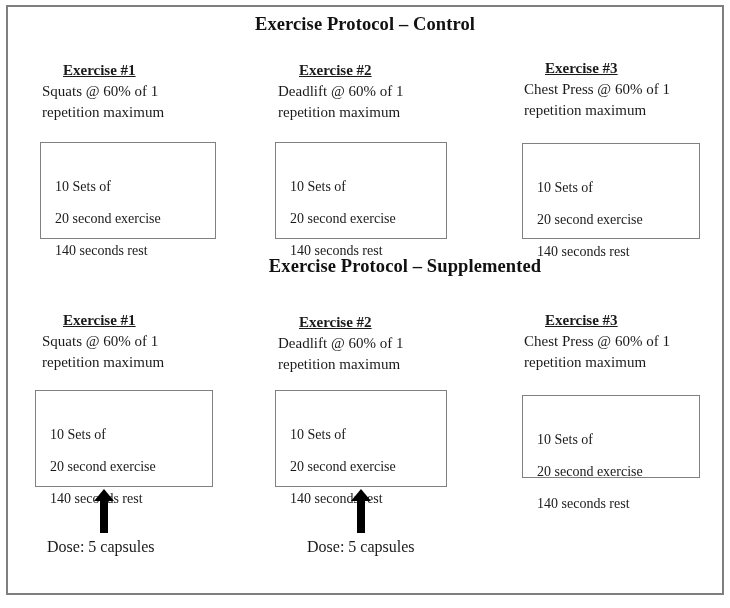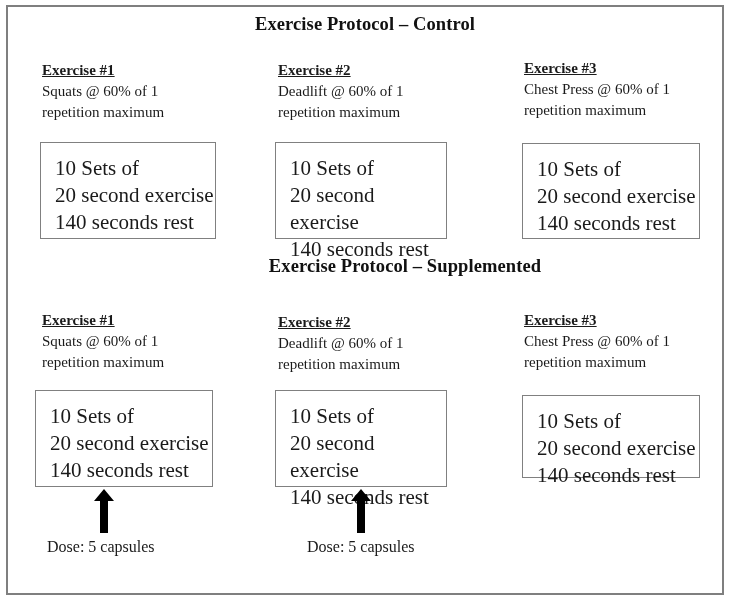--- a/index.html
+++ b/index.html
@@ -44,34 +44,35 @@
   .exercise-head {
     position: absolute;
     font-size: 15px;
     line-height: 21px;
     color: #1a1a1a;
   }
   .exercise-head .ex-label {
     font-weight: bold;
     text-decoration: underline;
     display: block;
+    margin-left: 21px;
   }
   .exercise-head .ex-desc {
     display: block;
     white-space: pre-line;
   }
 
   .protocol-box {
     position: absolute;
     border: 1.5px solid #808080;
     box-sizing: border-box;
     background: #ffffff;
-    font-size: 21px;
-    line-height: 27px;
-    padding: 12px 0 0 14px;
+    font-size: 14px;
+    line-height: 32px;
+    padding: 28px 0 0 14px;
     white-space: pre-line;
   }
 
   .arrow {
     position: absolute;
     width: 22px;
     height: 44px;
   }
   .dose-label {
     position: absolute;

